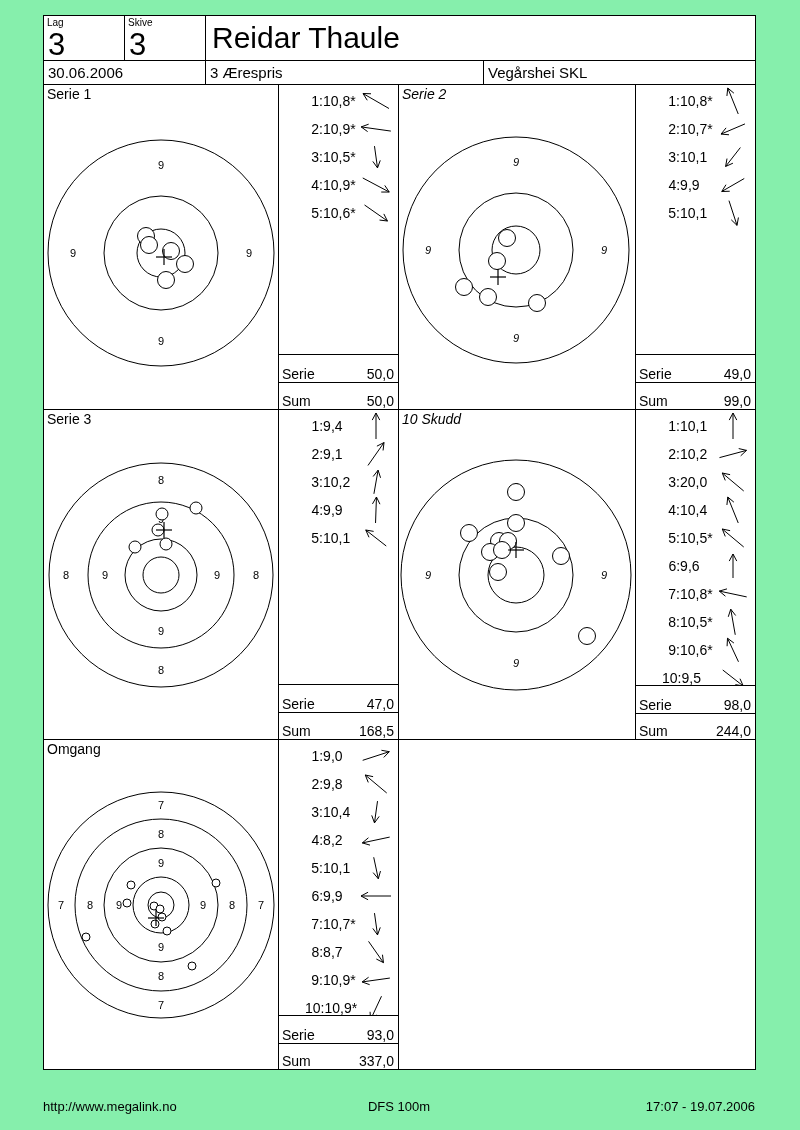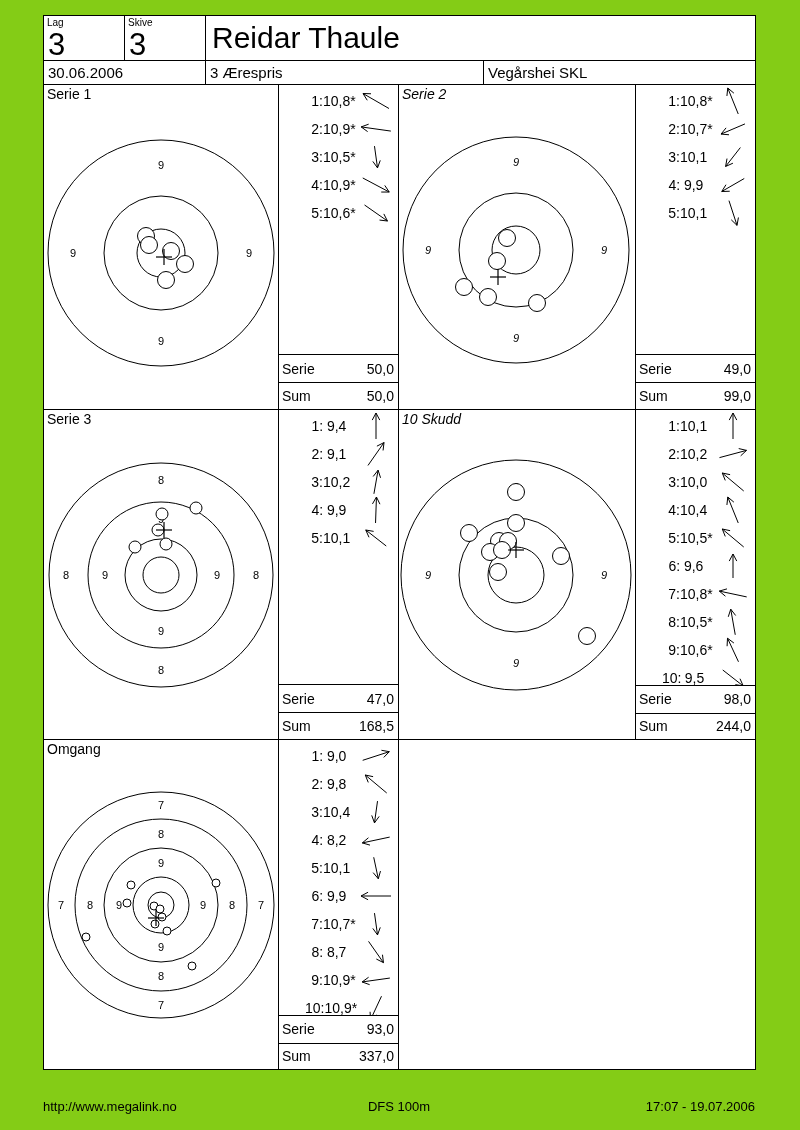--- a/index.html
+++ b/index.html
@@ -1,18 +1,18 @@
 <!DOCTYPE html>
 <html><head>
 <meta charset="utf-8">
 <style>
   * { box-sizing: border-box; margin: 0; padding: 0; }
   html,body { background:#fff; }
   body { font-family: "Liberation Sans", "DejaVu Sans", sans-serif; color:#000; }
-  #page { position:relative; width:800px; height:1130px; background:#84cc16; overflow:hidden; }
+  #page { position:relative; width:800px; height:1130px; background:#86efac; overflow:hidden; }
   #sheet { position:absolute; left:43px; top:15px; width:713px;
            border-left:1px solid #000; border-top:1px solid #000;
            display:flex; flex-direction:column; }
   .row { display:flex; }
   .cell { position:relative; background:#fff; border-right:1px solid #000; border-bottom:1px solid #000; overflow:hidden; }
   
   .r1 { height:45px; } .r2 { height:26px; } .r3 { height:24px; }
   .c-lag, .c-skive { width:81px; }
   .c-name { width:550px; display:flex; align-items:center; }
   .c-dist { width:162px; } .c-arr { width:396px; } .c-er { width:79px; } .c-blank { width:75px; }
@@ -27,24 +27,24 @@
   .c-target-l { width:235px; } .c-list-l { width:120px; }
   .c-target-r { width:237px;font-style:italic; } .c-list-r { width:120px; }
   .c-empty { width:357px; }
   .panel-title { position:absolute; top:1px; left:3px; font-size:14px; background:transparent; z-index:3; }
   .target-svg { position:absolute; left:0; top:0; z-index:1; }
   
   .list-cell { display:flex; flex-direction:column; }
   .shots-box { flex:1 1 auto; padding-top:2px; overflow:hidden; }
   .shot-row { height:28px; display:flex; align-items:center; font-size:14px; padding-left:26px; }
   .shot-num { width:24px; text-align:right; white-space:pre; }
-  .shot-val { width:36px; text-align:center; white-space:pre; }
+  .shot-val { width:36px; text-align:left; white-space:pre; }
   .shot-star { width:9px; text-align:left; }
   .shot-arrow { margin-left:auto; margin-right:3px; flex:0 0 auto; }
-  .sum-line { height:28px; border-top:1px solid #000; display:flex; align-items:center; font-size:14px; }
+  .sum-line { height:28px; border-top:1px solid #000; display:flex; align-items:flex-end; font-size:14px; }
   .sum-line.last { height:27px; }
   .sum-label { padding-left:3px; }
   .sum-value { margin-left:auto; padding-right:4px; }
   
   #footer { position:absolute; left:43px; top:1099px; width:712px; height:14px; font-size:13px; }
   #footer .f-left { position:absolute; left:0; top:0; }
   #footer .f-center { position:absolute; left:0; right:0; top:0; text-align:center; }
   #footer .f-right { position:absolute; right:0; top:0; }
 </style>
 </head>
@@ -373,21 +373,21 @@
               <span class="shot-val">10,2</span>
               <span class="shot-star"></span>
               <svg width="38" height="28" viewBox="0 0 38 28" class="shot-arrow">
                 <line x1="5.477038431953044" y1="17.623466631435292" x2="32.52296156804695" y2="10.37653336856471" stroke="#000000" stroke-width="1"></line>
                 <line x1="32.52296156804695" y1="10.37653336856471" x2="24.72800104976507" y2="8.576924933813789" stroke="#000000" stroke-width="1"></line>
                 <line x1="32.52296156804695" y1="10.37653336856471" x2="26.672131955093587" y2="15.832520249064698" stroke="#000000" stroke-width="1"></line>
               </svg>
             </div>
             <div class="shot-row">
               <span class="shot-num">3:</span>
-              <span class="shot-val">10,0</span>
+              <span class="shot-val">20,0</span>
               <span class="shot-star"></span>
               <svg width="38" height="28" viewBox="0 0 38 28" class="shot-arrow">
                 <line x1="29.72462220366569" y1="22.999026535611552" x2="8.27537779633431" y2="5.000973464388448" stroke="#000000" stroke-width="1"></line>
                 <line x1="8.27537779633431" y1="5.000973464388448" x2="11.272230543661603" y2="12.418444300922747" stroke="#000000" stroke-width="1"></line>
                 <line x1="8.27537779633431" y1="5.000973464388448" x2="16.100558602204753" y2="6.664266990930524" stroke="#000000" stroke-width="1"></line>
               </svg>
             </div>
             <div class="shot-row">
               <span class="shot-num">4:</span>
               <span class="shot-val">10,4</span>

